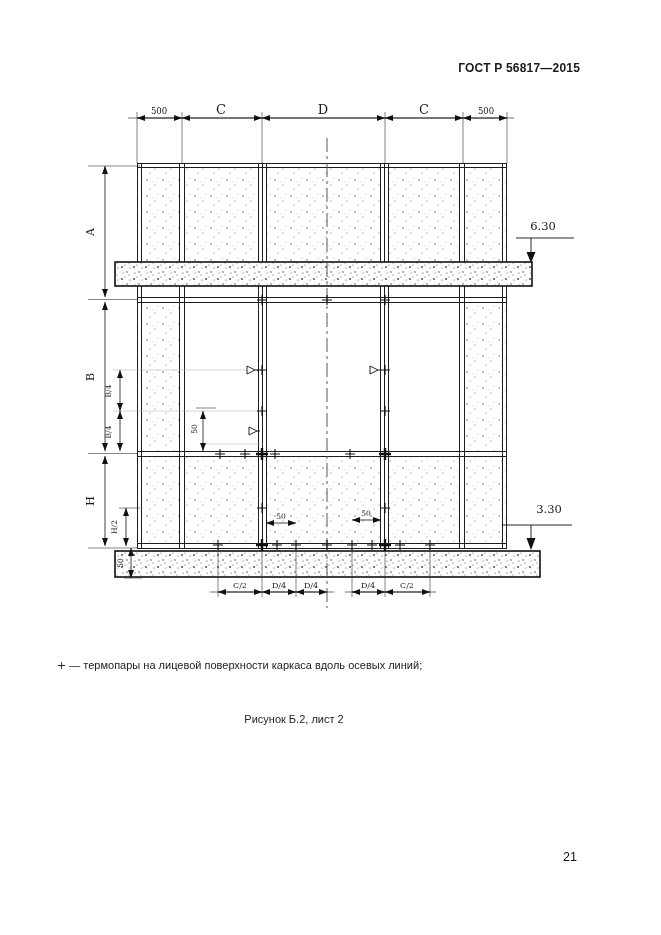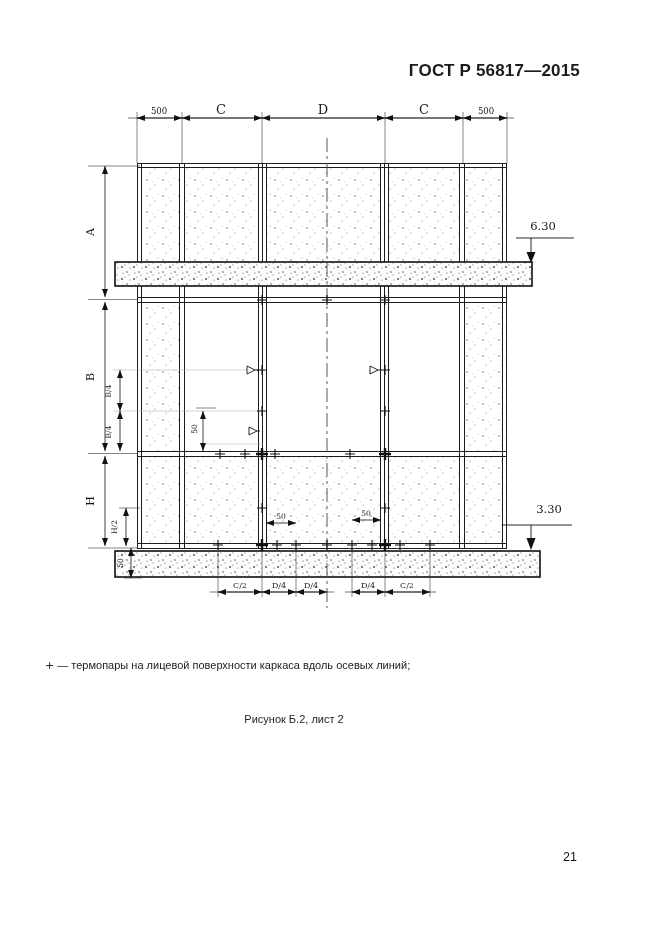--- a/index.html
+++ b/index.html
@@ -4,28 +4,28 @@
 <style>
   html,body { margin:0; padding:0; }
   body {
     width:661px; height:935px; position:relative;
     background:#ffffff; color:#1b1b1b;
     font-family:"Liberation Sans", sans-serif;
     overflow:hidden;
   }
   .gost-header {
     position:absolute; top:61px; left:0; width:580px;
-    text-align:right; font-size:17px; font-weight:bold; letter-spacing:.2px;
+    text-align:right; font-size:12px; font-weight:bold; letter-spacing:.2px;
   }
   .drawing { position:absolute; top:0; left:0; }
   .legend {
     position:absolute; top:657px; left:45px; width:574px;
     font-size:11px; line-height:1.5; color:#222;
   }
-  .legend p { margin:0 0 5px 0; }
+  .legend p { margin:0 0 5px 12px; }
   .legend .sym { font-family:"DejaVu Sans", sans-serif; }
   .legend .wide { word-spacing:2.5px; }
   .caption {
     position:absolute; top:713px; left:0; width:588px;
     text-align:center; font-size:11px; color:#222;
   }
   .page-num {
     position:absolute; top:850px; left:540px; width:60px;
     text-align:center; font-size:12.5px; color:#111;
   }

